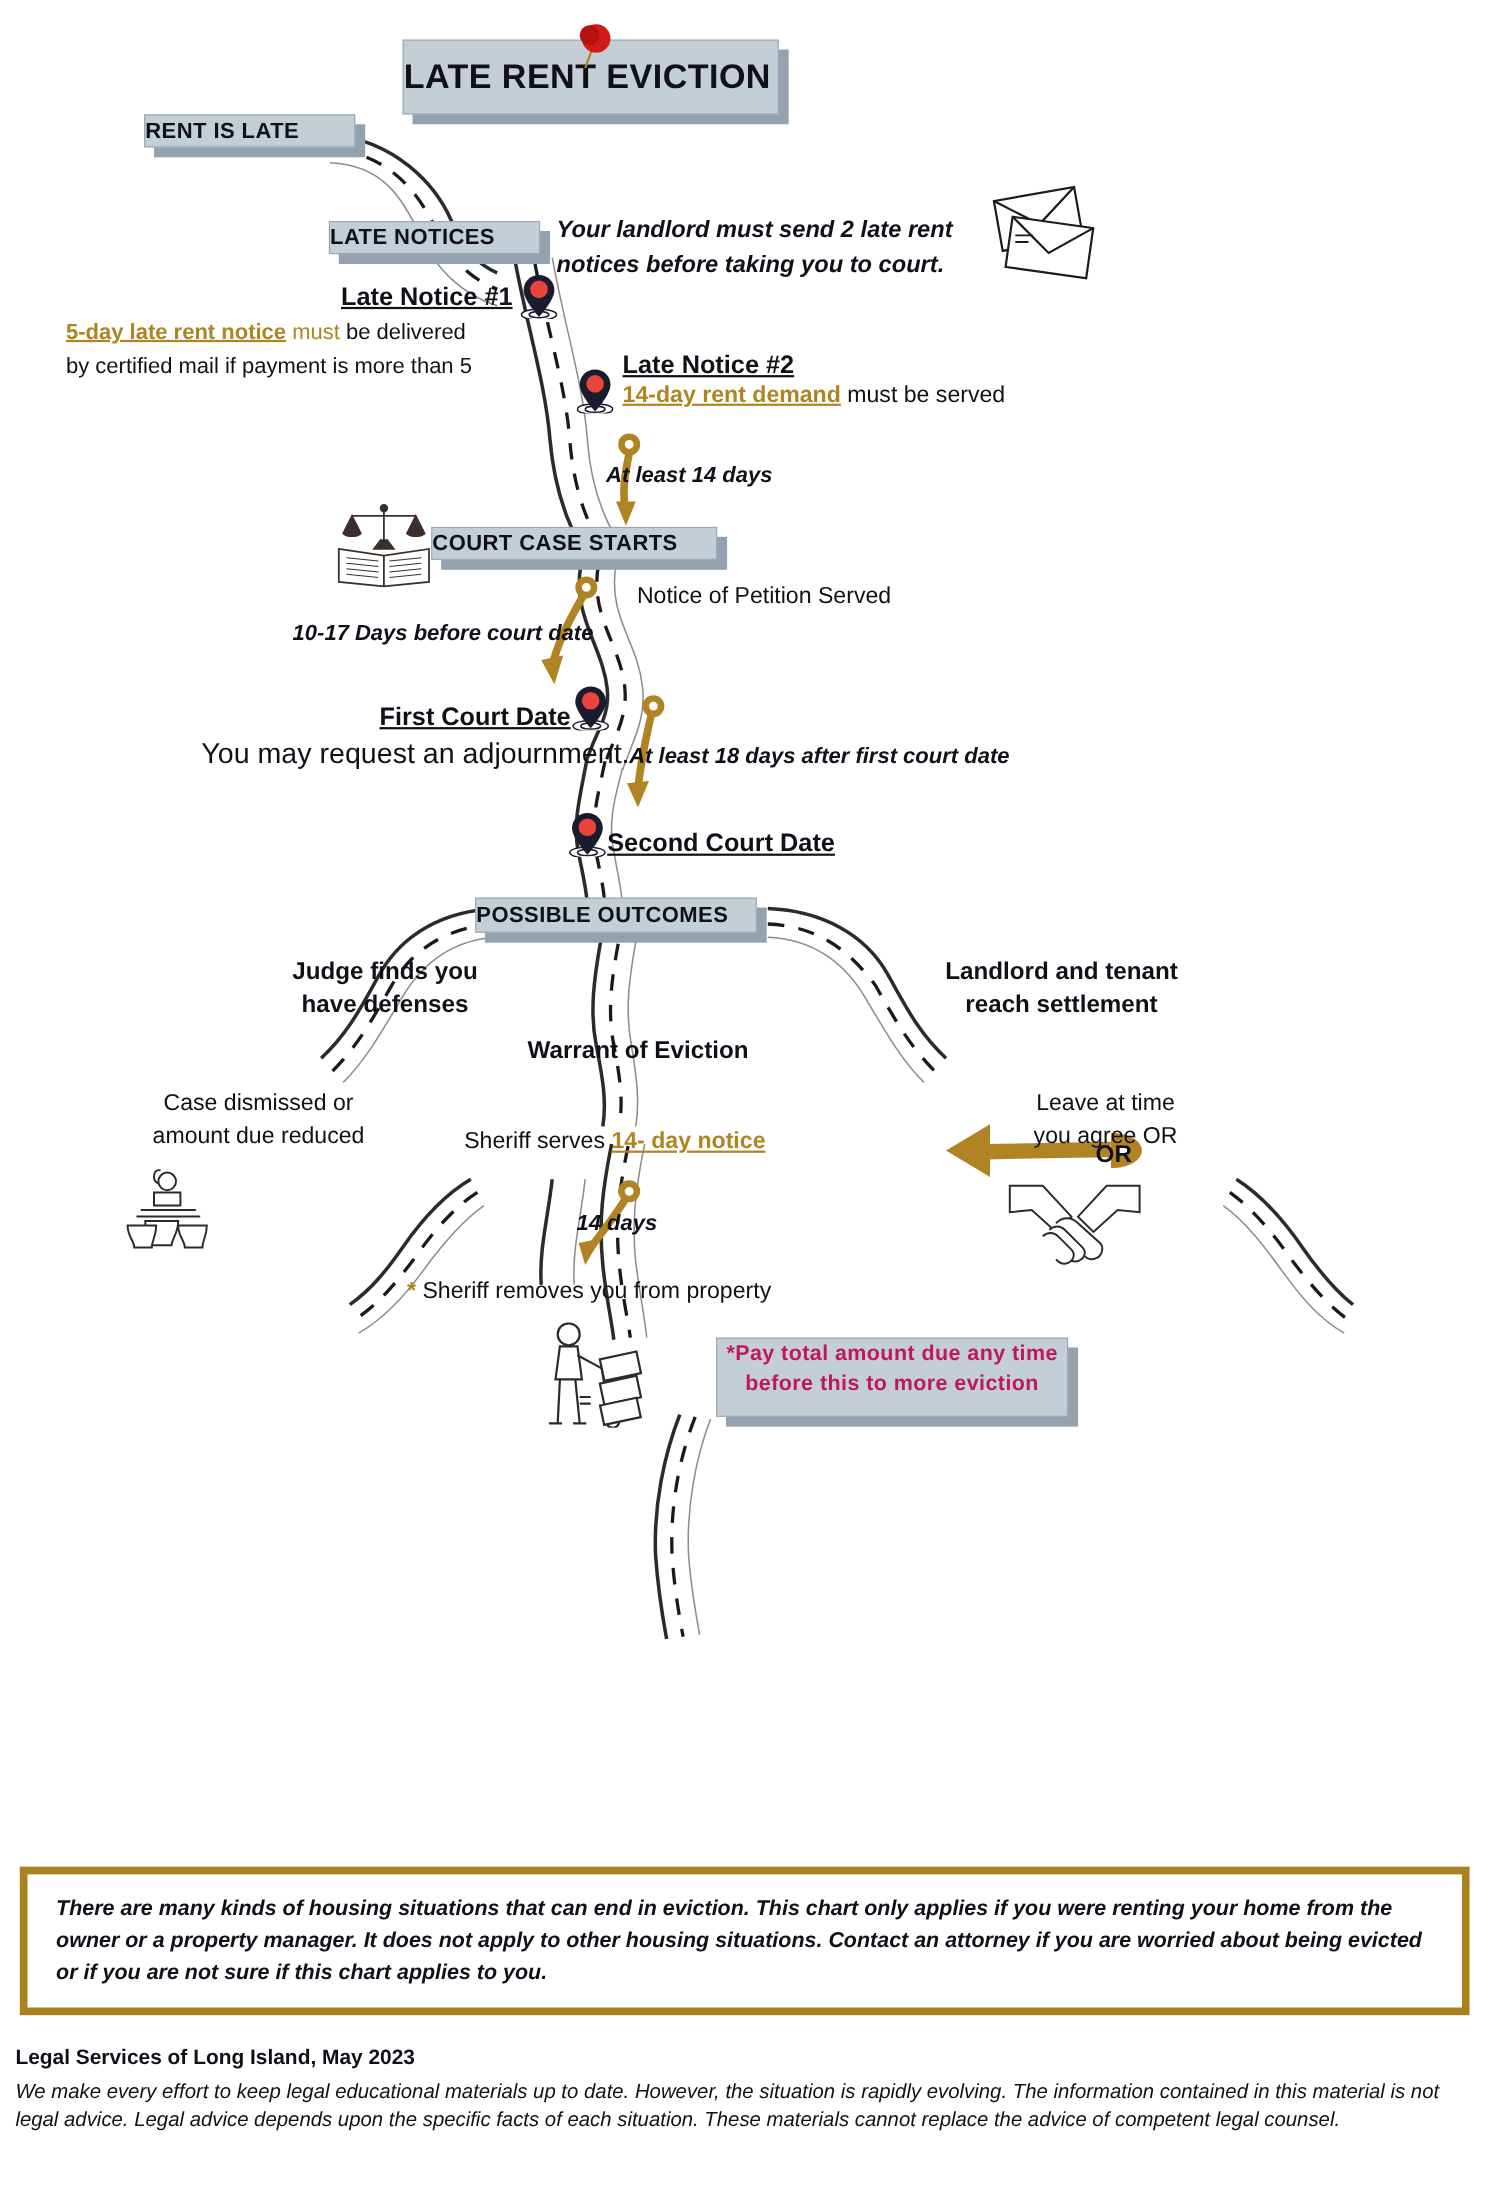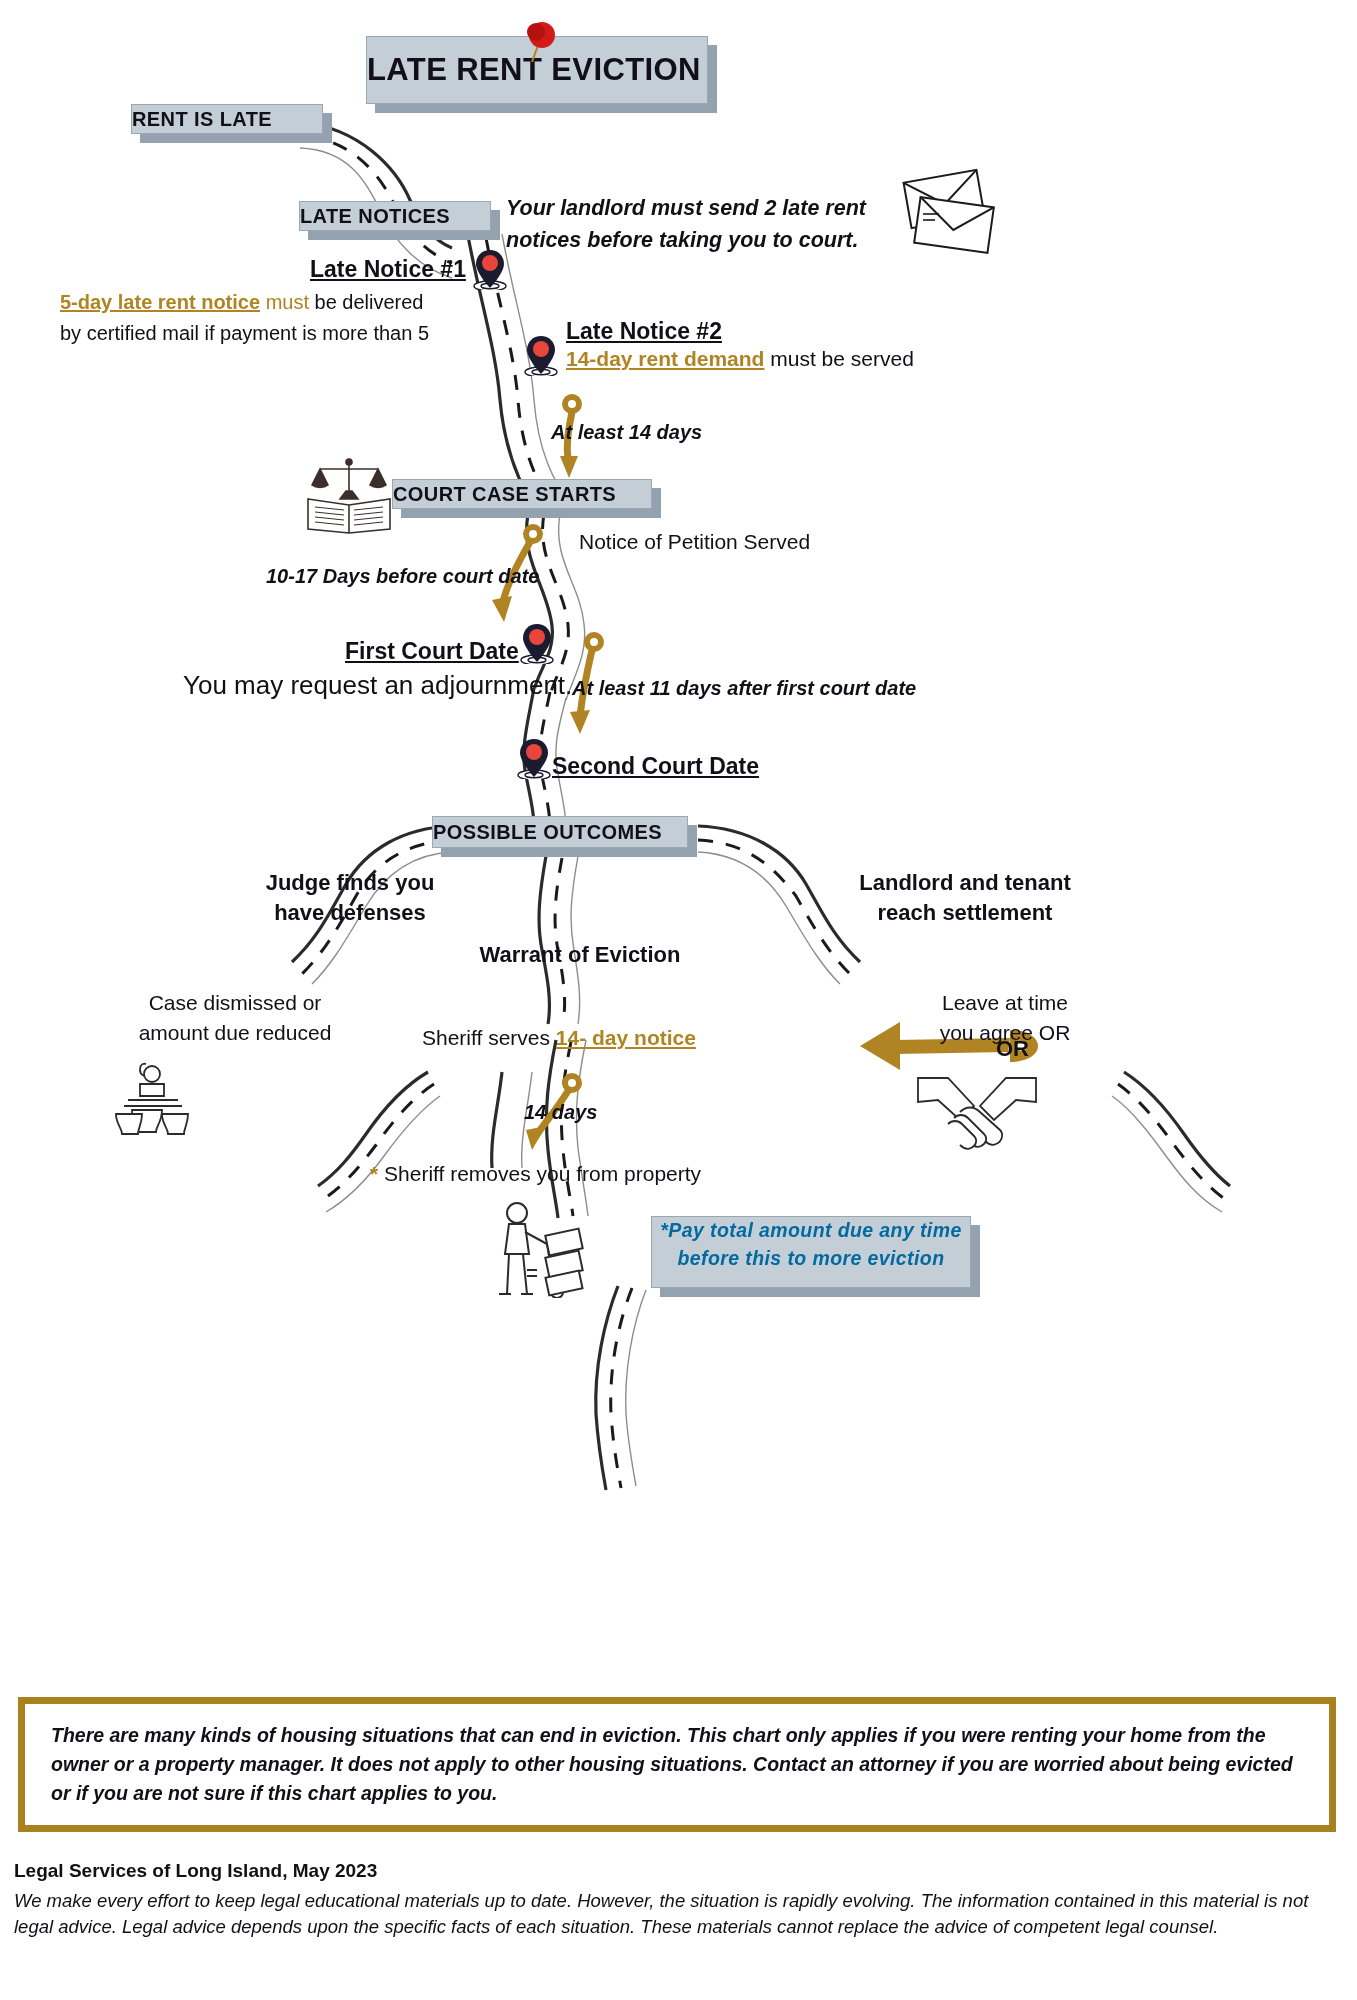--- a/index.html
+++ b/index.html
@@ -15,21 +15,21 @@
     background:#c4ced6;
     border:1px solid #9aa7b2;
     box-shadow:9px 9px 0 0 #93a2ae;
     display:flex;align-items:center;justify-content:flex-start;
     text-align:center;
     font-weight:bold;
     color:#111018;
     letter-spacing:.4px;
     box-sizing:border-box;
   }
-  .plaque.gold-text{color:#0369a1;font-style:italic;font-weight:bold;}
+  .plaque.gold-text{color:#be185d;font-weight:bold;}
 
   
   .tx{position:absolute;line-height:1.32;}
   .b{font-weight:bold;}
   .i{font-style:italic;}
   .u{text-decoration:underline;}
   .gold{color:#b08422;}
   .center{text-align:center;}
 
   
@@ -279,21 +279,21 @@
   <span>10-17 Days before court date</span>
 </div>
 
 <div class="tx b u" style="left:345px;top:636px;font-size:23px;">
   <span>First Court Date</span>
 </div>
 <div class="tx" style="left:183px;top:668px;font-size:26px;">
   <span>You may request an adjournment.</span>
 </div>
 <div class="tx b i" style="left:572px;top:675px;font-size:20px;">
-  <span>At least 11 days after first court date</span>
+  <span>At least 18 days after first court date</span>
 </div>
 <div class="tx b u" style="left:552px;top:751px;font-size:23px;">
   <span>Second Court Date</span>
 </div>
 
 <div class="tx b center" style="left:170px;top:868px;width:360px;font-size:22px;line-height:1.35;">
   <div>Judge finds you</div>
   <div>have defenses</div>
 </div>
 <div class="tx center" style="left:60px;top:988px;width:350px;font-size:21px;line-height:1.45;">

